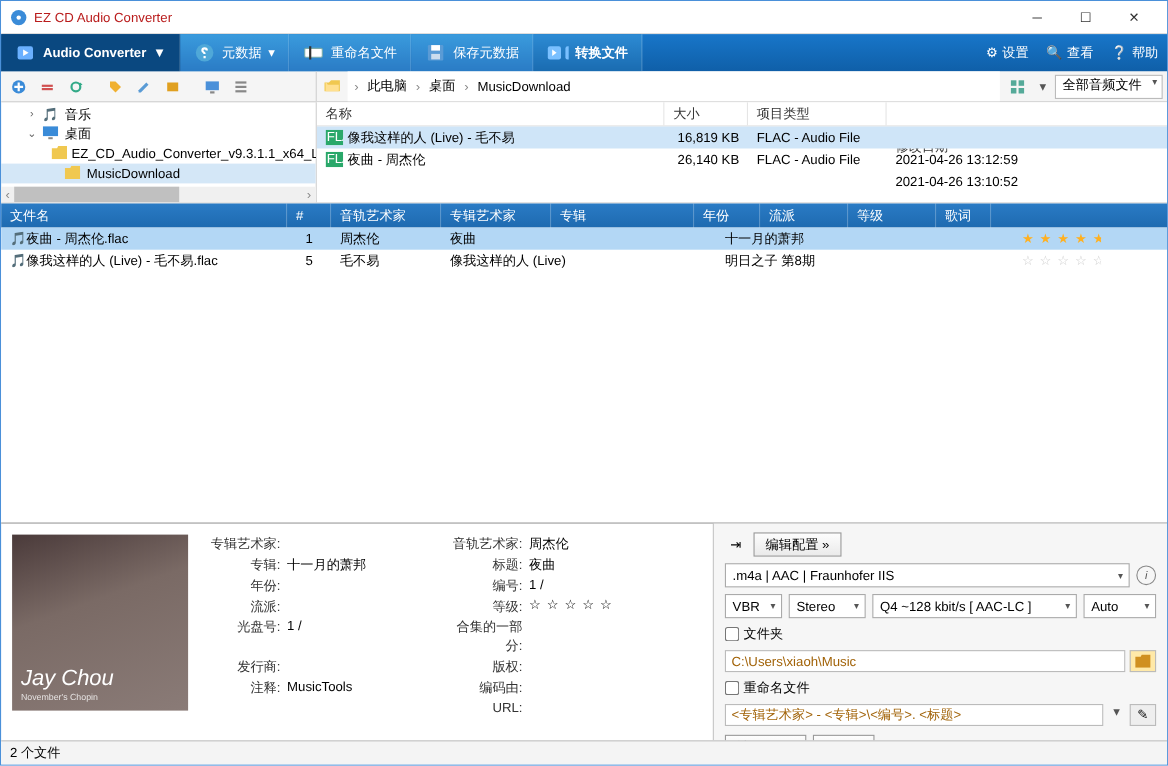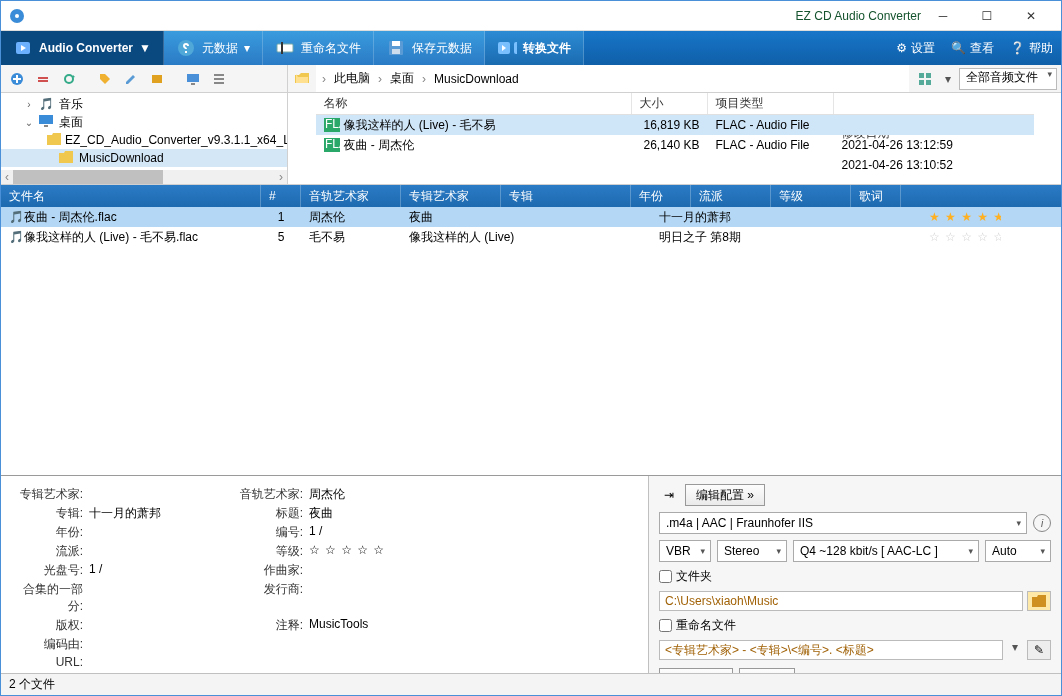--- a/index.html
+++ b/index.html
@@ -1,21 +1,21 @@
 <!DOCTYPE html>
 <html><head>
 <meta charset="utf-8">
 <style>
 * { margin: 0; padding: 0; box-sizing: border-box; font-family: "Microsoft YaHei", "Segoe UI", sans-serif; font-size: 12px; }
 body { background: #fff; width: 1062px; height: 696px; border: 1px solid #4a90d9; display: flex; flex-direction: column; overflow: hidden; }
 
 
 .titlebar { height: 30px; background: #fff; display: flex; align-items: center; padding: 0 8px; border-bottom: 1px solid #ddd; }
 .titlebar .icon { width: 16px; height: 16px; margin-right: 6px; }
-.titlebar .title { flex: 1; color: #14532d; text-align: right; }
+.titlebar .title { flex: 1; color: #b91c1c; }
 .titlebar .winbtn { width: 44px; height: 28px; display: flex; align-items: center; justify-content: center; color: #333; cursor: pointer; }
 
 
 .toolbar { height: 34px; background: linear-gradient(#1876c9, #0f5fa8); display: flex; align-items: stretch; color: #fff; }
 .toolbar .tbtn { padding: 0 12px; display: flex; align-items: center; gap: 6px; cursor: pointer; border-right: 1px solid rgba(255,255,255,0.2); }
 .toolbar .tbtn.dark { background: #0a4880; }
 .toolbar .tbtn.light { background: linear-gradient(#3a9bdd, #2a7bc5); }
 .toolbar .tbtn .ticon { width: 20px; height: 20px; display: flex; align-items: center; justify-content: center; }
 .toolbar .spacer { flex: 1; }
 .toolbar .rlink { padding: 0 8px; display: flex; align-items: center; gap: 4px; cursor: pointer; font-size: 11px; }
@@ -34,21 +34,21 @@
 
 .split { display: flex; height: 92px; border-bottom: 1px solid #d0d0d0; }
 .tree { width: 287px; border-right: 1px solid #d0d0d0; overflow: auto; padding: 2px 0; position: relative; }
 .tree .node { display: flex; align-items: center; height: 18px; padding-left: 8px; cursor: pointer; white-space: nowrap; }
 .tree .node.sel { background: #d4e7f7; }
 .tree .exp { width: 12px; color: #666; font-size: 10px; text-align: center; }
 .tree .ticon { width: 16px; height: 14px; margin: 0 4px; }
 .tree .scrollh { position: absolute; bottom: 0; left: 0; right: 0; height: 14px; background: #f0f0f0; display: flex; }
 .tree .scrollh .thumb { background: #c0c0c0; height: 100%; }
 
-.filelist { flex: 1; display: flex; flex-direction: column; align-items: center; }
+.filelist { flex: 1; display: flex; flex-direction: column; }
 .filelist .hdr { display: flex; height: 22px; background: #fff; border-bottom: 1px solid #e0e0e0; }
 .filelist .hdr .col { padding: 0 8px; display: flex; align-items: center; border-right: 1px solid #e5e5e5; color: #333; }
 .filelist .rows { flex: 1; }
 .filelist .row { display: flex; height: 20px; align-items: center; }
 .filelist .row.sel { background: #cfe5f8; }
 .filelist .row .cell { padding: 0 8px; overflow: hidden; white-space: nowrap; }
 .filelist .ficon { width: 16px; height: 14px; margin-right: 4px; display: inline-block; vertical-align: middle; }
 
 
 .trackhdr { display: flex; height: 22px; background: linear-gradient(#2a7bc5, #1e6ab0); color: #fff; }
@@ -370,20 +370,24 @@
     <div class="cell t-album">明日之子 第8期</div>
     <div class="cell t-year"></div>
     <div class="cell t-genre"></div>
     <div class="cell t-rate"><span class="stars">☆ ☆ ☆ ☆ ☆</span> </div>
     <div class="cell t-lyric"></div>
   </div>
 </div>
 
 <div class="bottom">
   <div class="meta">
+    <div class="cover">
+      <div class="big">Jay Chou</div>
+      <div class="small">November's Chopin</div>
+    </div>
     <div class="metafields">
       <div class="mf">
           <span class="lbl">专辑艺术家:</span>
           <span class="val"></span>
         </div>
       <div class="mf">
           <span class="lbl">音轨艺术家:</span>
           <span class="val">周杰伦</span>
         </div>
       <div class="mf">
@@ -406,24 +410,20 @@
           <span class="lbl">流派:</span>
           <span class="val"></span>
         </div>
       <div class="mf">
           <span class="lbl">等级:</span>
           <span class="val stars">☆ ☆ ☆ ☆ ☆</span>
         </div>
       <div class="mf">
           <span class="lbl">光盘号:</span>
           <span class="val">1   /</span>
-        </div>
-      <div class="mf">
-          <span class="lbl">作曲家:</span>
-          <span class="val"></span>
         </div>
       <div class="mf">
           <span class="lbl">合集的一部分:</span>
           <span class="val"></span>
         </div>
       <div class="mf">
           <span class="lbl">发行商:</span>
           <span class="val"></span>
         </div>
       <div class="mf">

